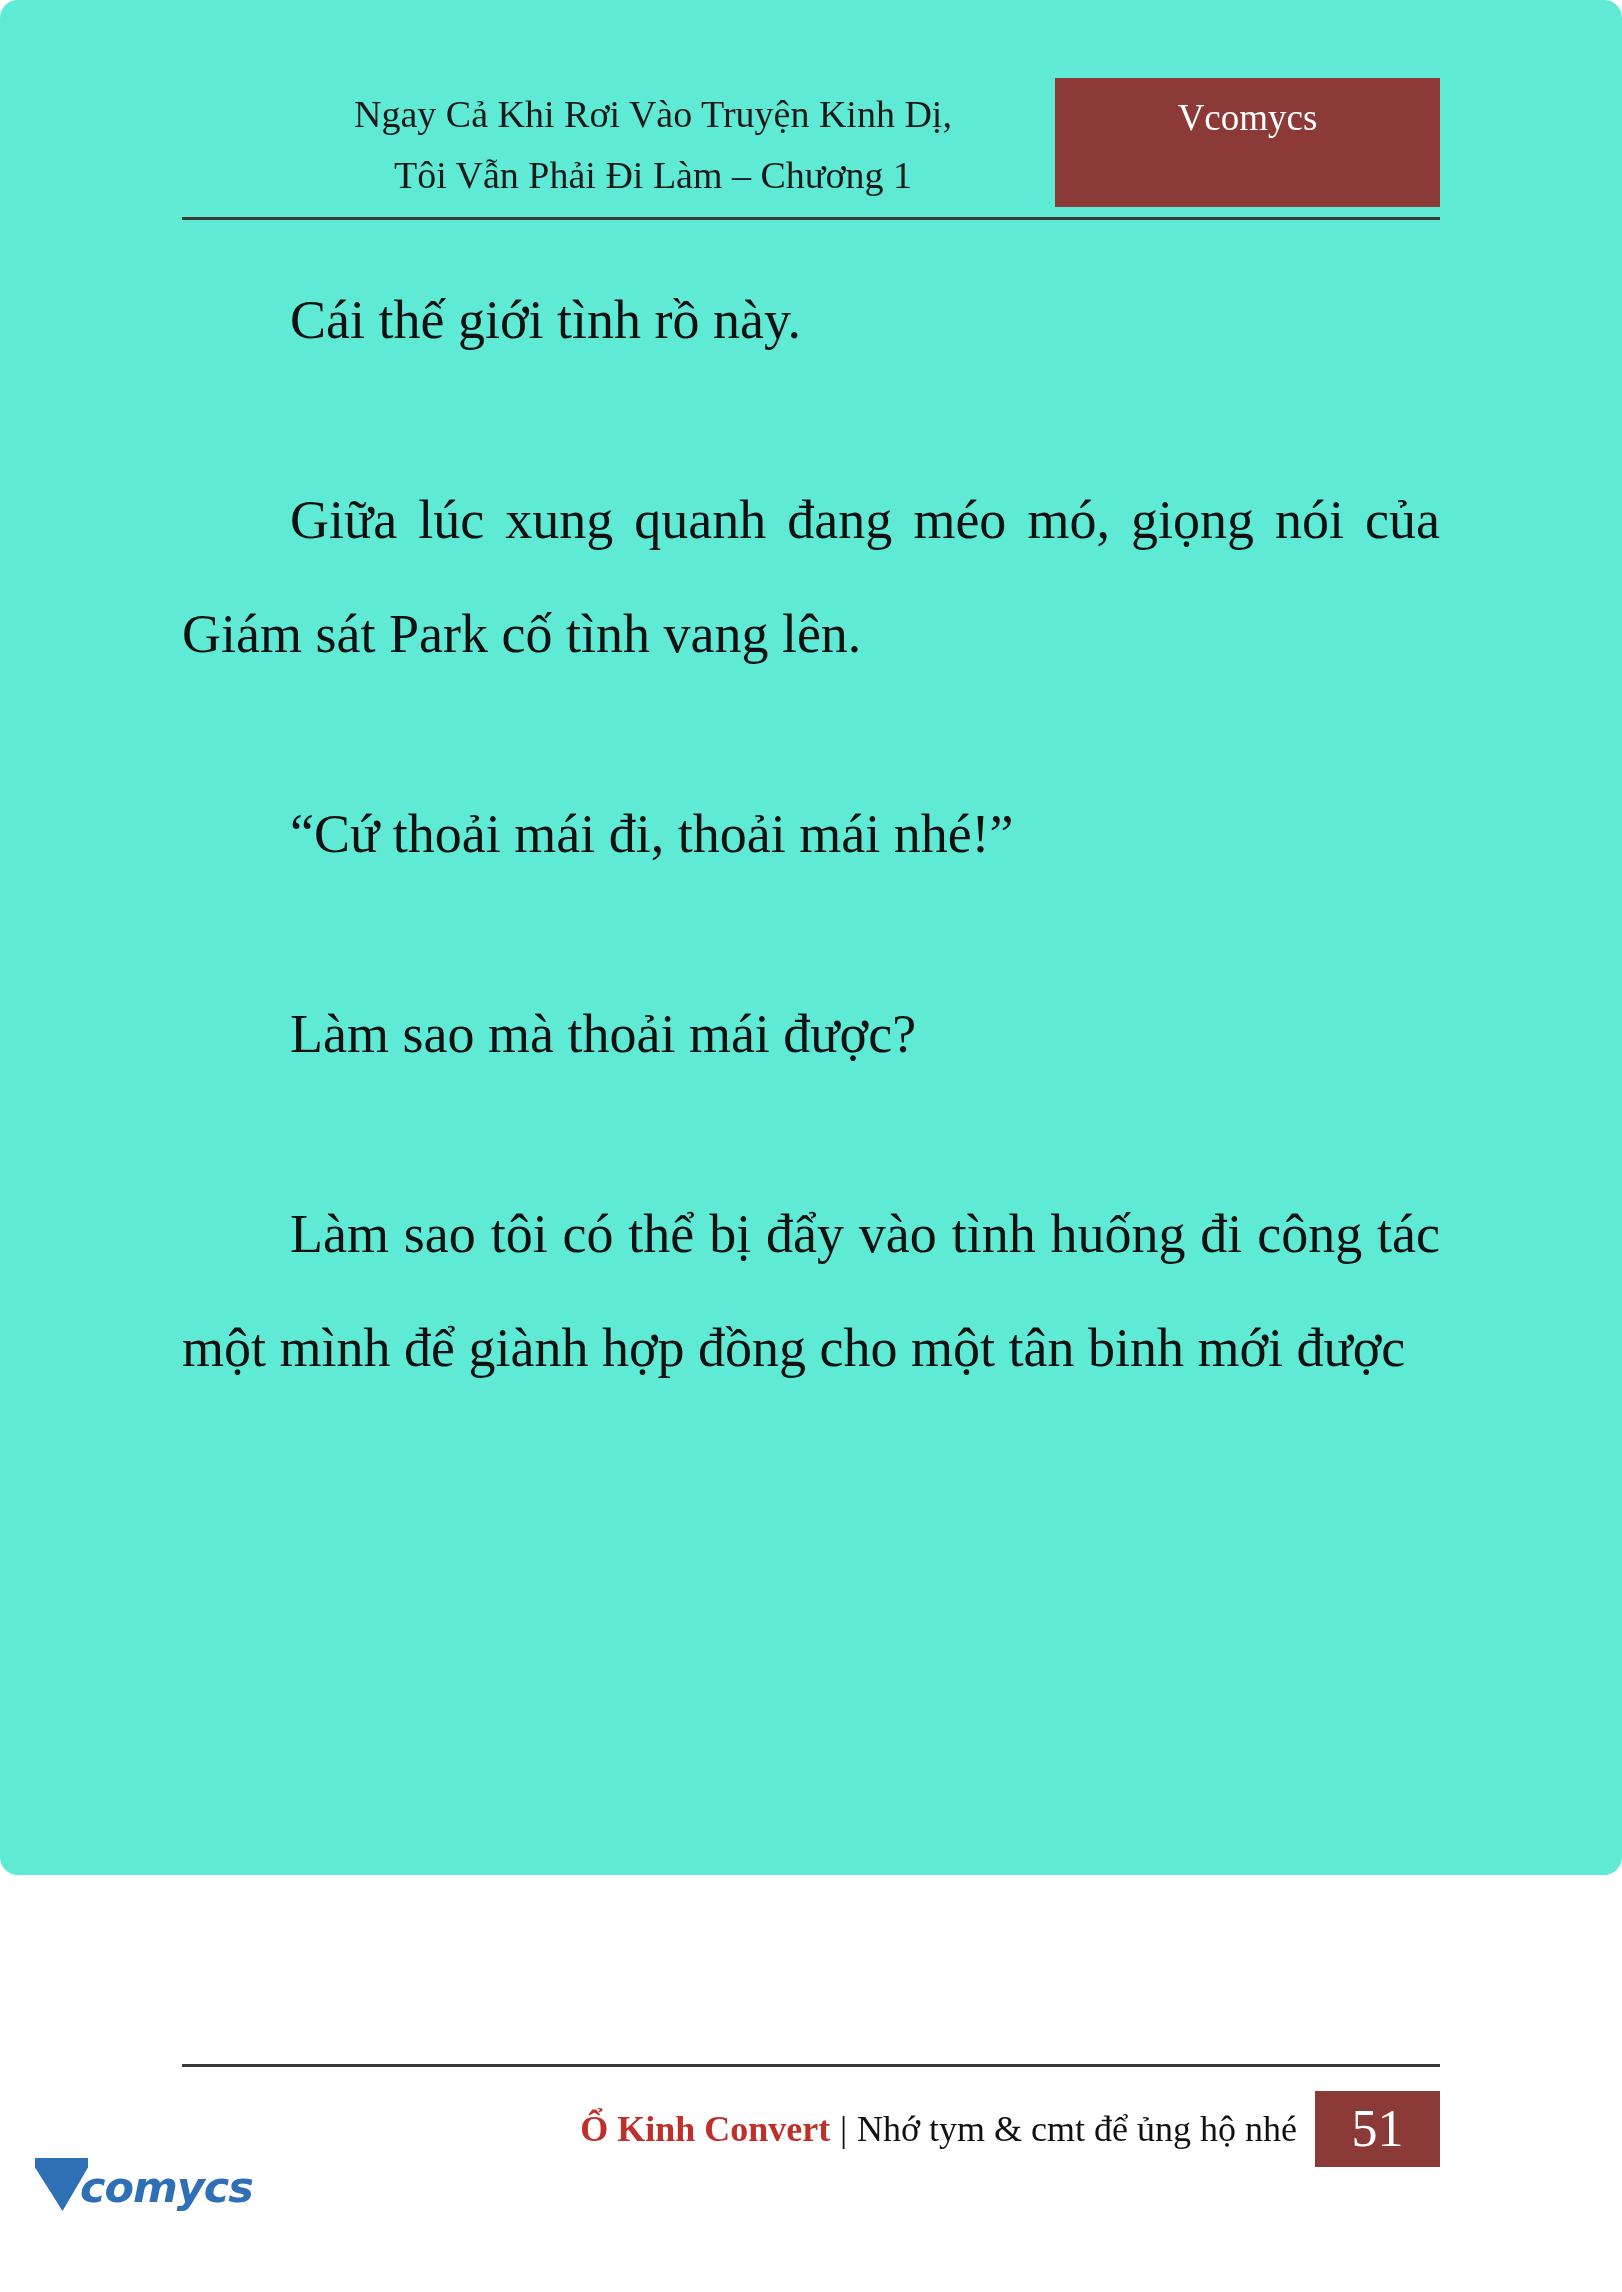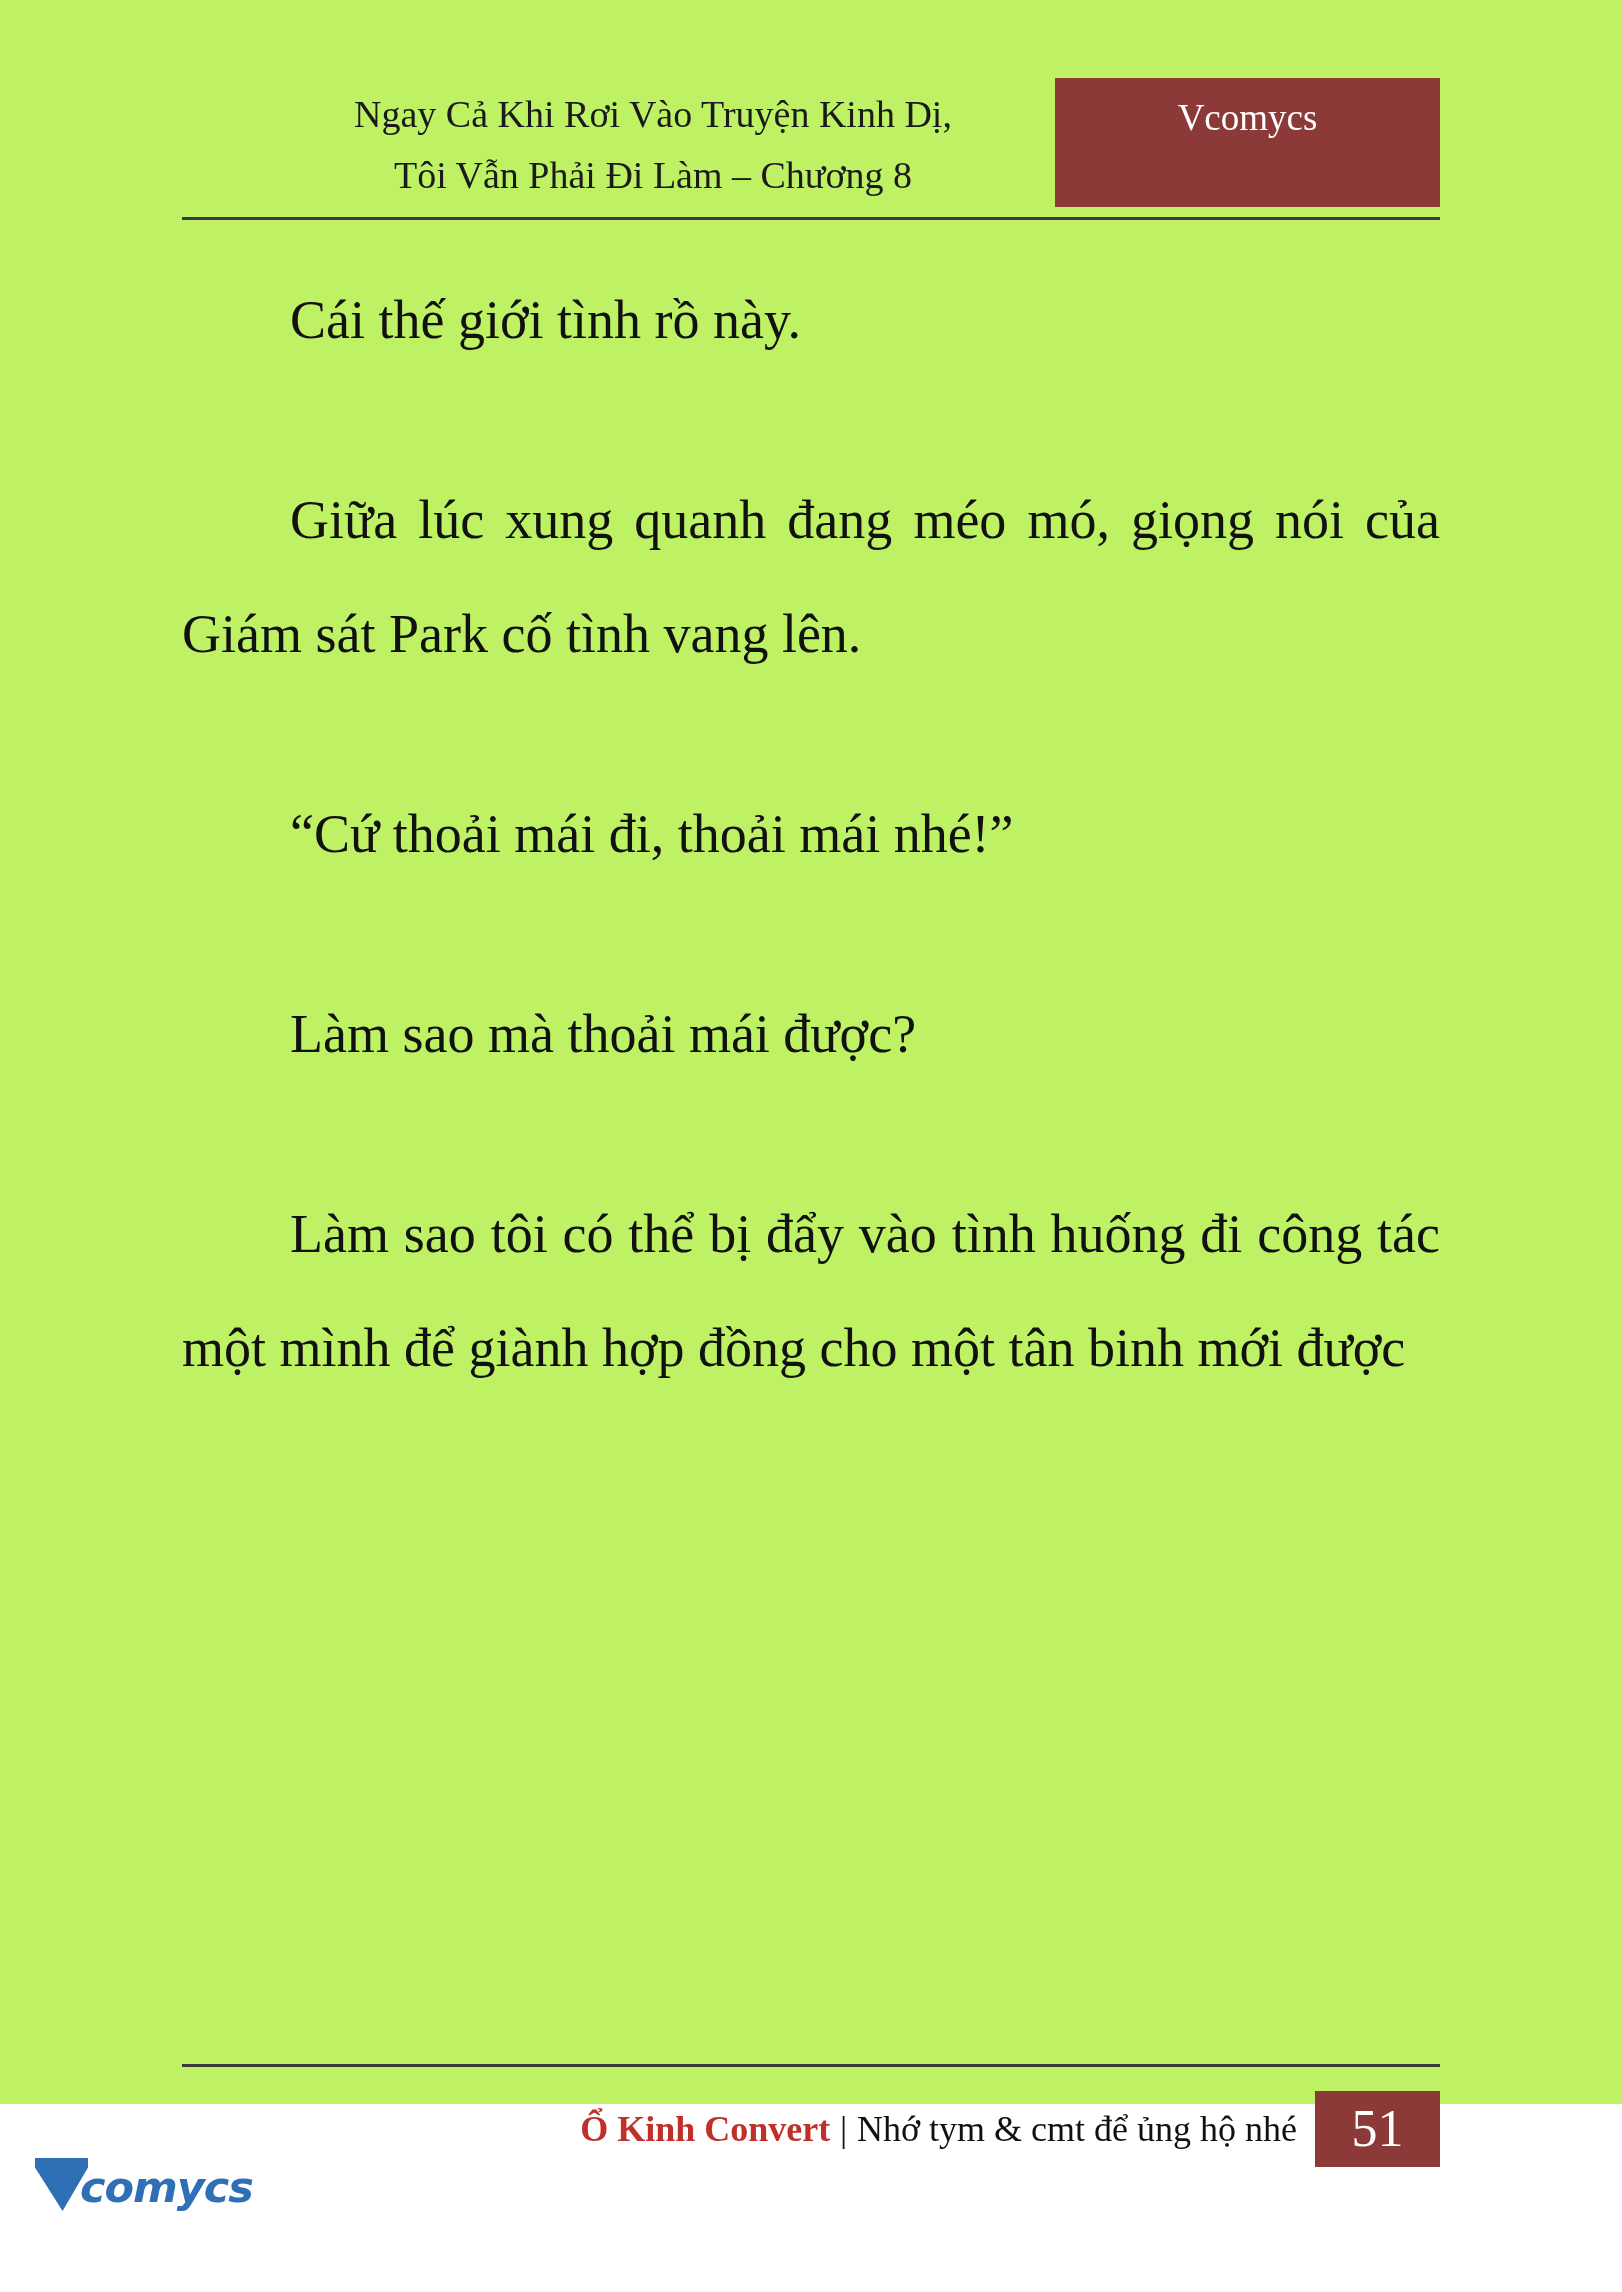--- a/index.html
+++ b/index.html
@@ -13,22 +13,23 @@
     font-family: "Liberation Serif", serif;
     position: relative;
     overflow: hidden;
   }
 
   .page {
     position: absolute;
     left: 0;
     top: 0;
     width: 1622px;
-    height: 2104px;
-    background: #bef264;
+    height: 1875px;
+    background: #5eead4;
+    border-radius: 18px;
   }
 
   
   .header {
     position: absolute;
     left: 182px;
     top: 84px;
     width: 1258px;
     height: 137px;
   }
@@ -189,21 +190,21 @@
   }
 </style>
 </head>
 <body>
 
 <div class="page">
 
   <div class="header">
     <div class="header-title">
       <div>Ngay Cả Khi Rơi Vào Truyện Kinh Dị,</div>
-      <div>Tôi Vẫn Phải Đi Làm – Chương 8</div>
+      <div>Tôi Vẫn Phải Đi Làm – Chương 1</div>
     </div>
     <div class="header-badge">
       <div>Vcomycs</div>
     </div>
     <div class="header-rule"></div>
   </div>
 
   <div class="content">
     <p class="para nojust">Cái thế giới tình rồ này.</p>
     <p class="para">Giữa lúc xung quanh đang méo mó, giọng nói của Giám sát Park cố tình vang lên.</p>

